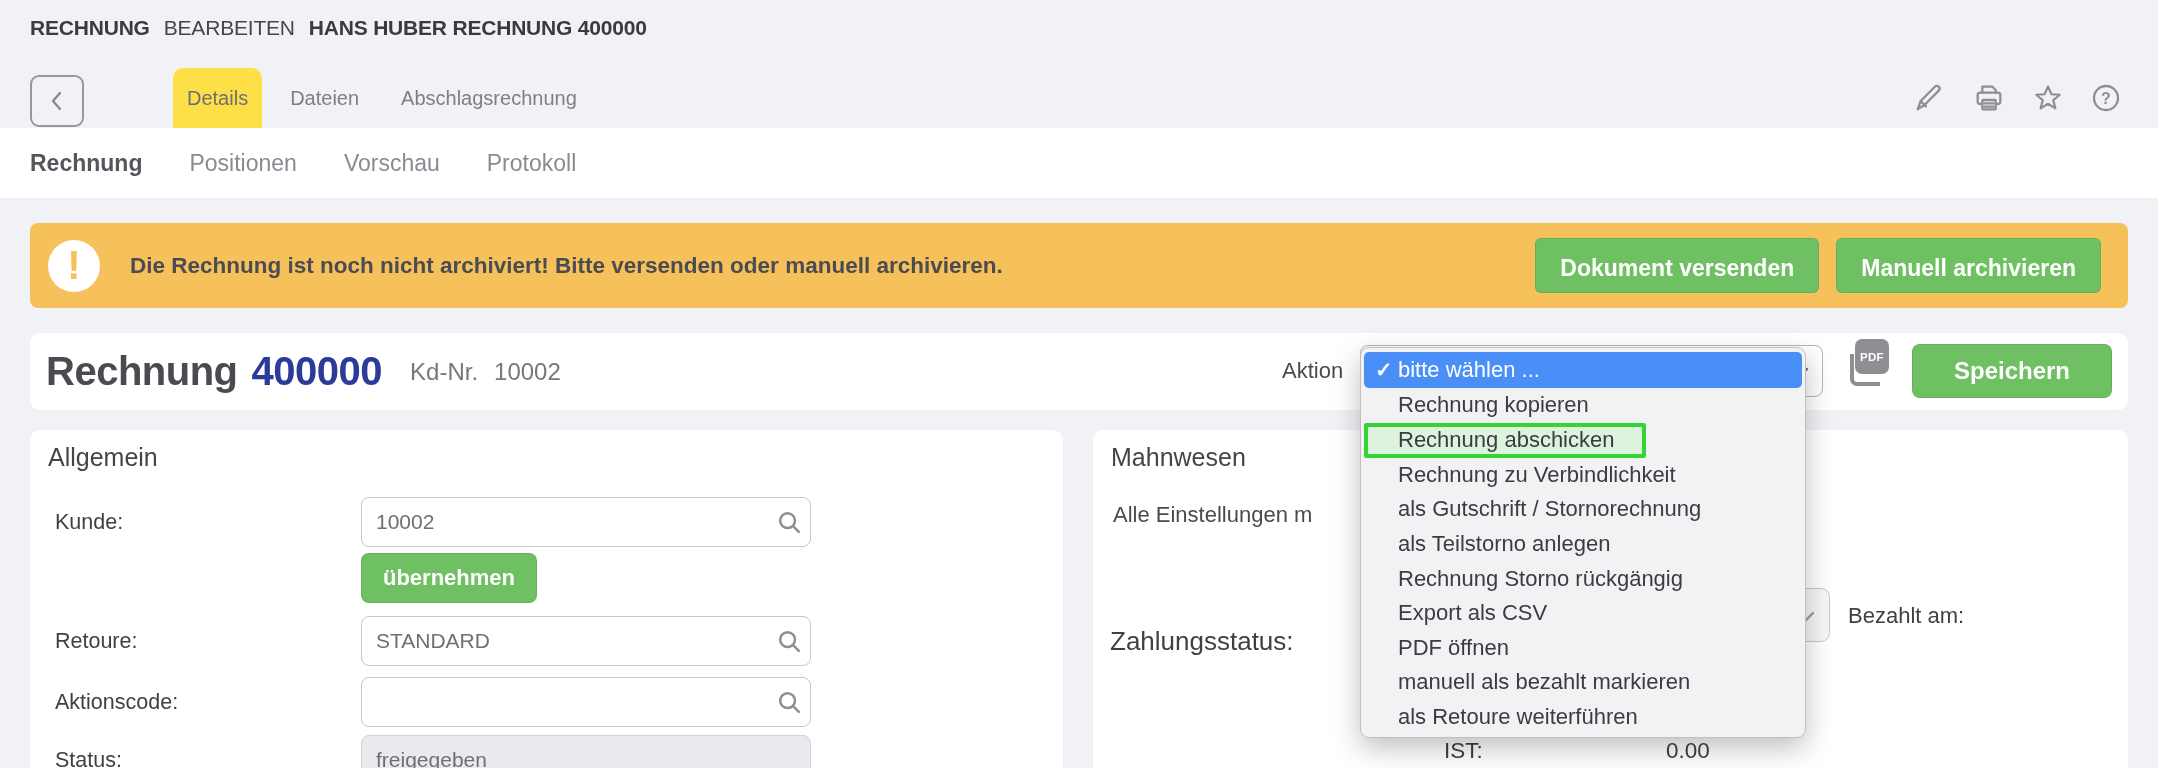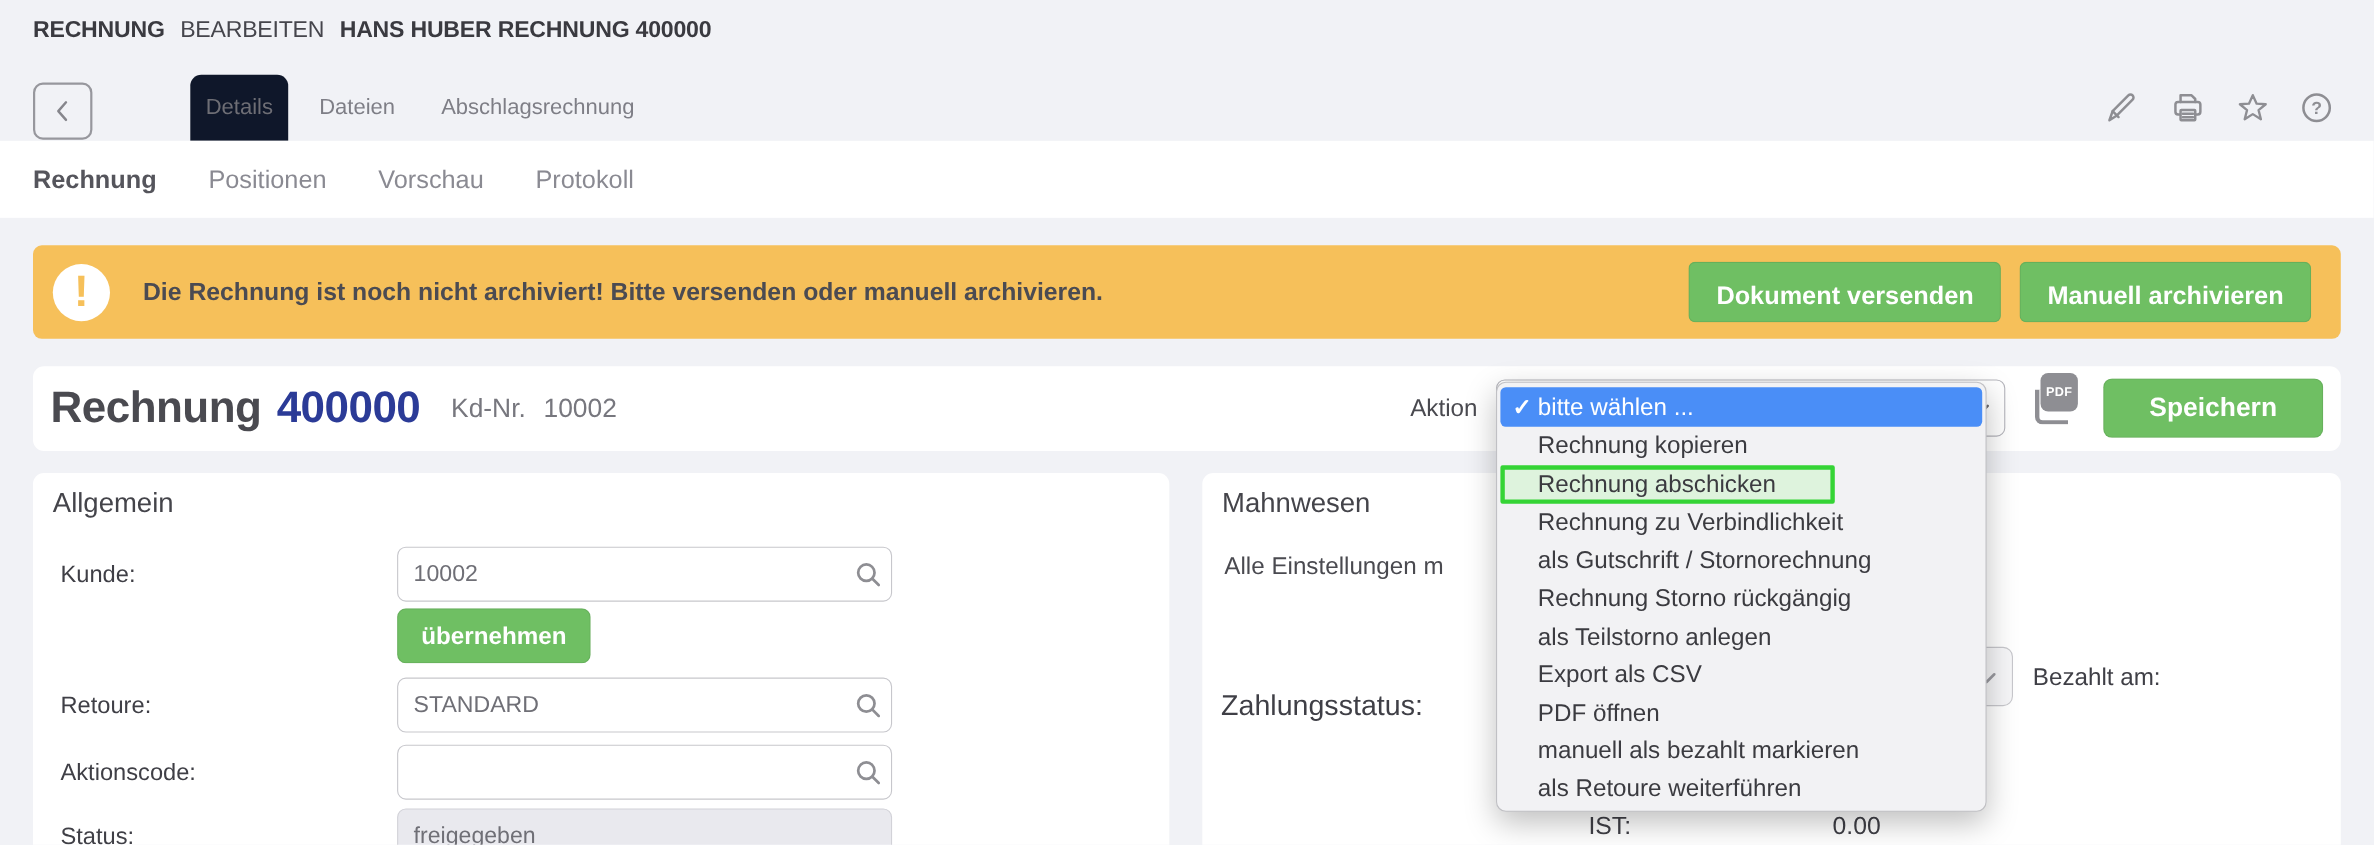--- a/index.html
+++ b/index.html
@@ -12,21 +12,21 @@
     color: #3f3f46;
   }
   
   .breadcrumb { position:absolute; left:30px; top:16px; display:flex; gap:14px; align-items:baseline; }
   .crumb { font-size:21px; font-weight:800; color:#3a3a40; letter-spacing:-0.2px; }
   .crumb.mid { font-weight:500; color:#45454c; }
   
   .back-btn { position:absolute; left:30px; top:75px; width:54px; height:52px; border:2px solid #97979d; border-radius:9px; display:flex; align-items:center; justify-content:center; background:transparent; cursor:pointer; }
   .tabs { position:absolute; left:173px; top:68px; height:60px; display:flex; gap:14px; }
   .tab { padding:0 14px; display:flex; align-items:center; font-size:20px; color:#7e7e86; cursor:pointer; }
-  .tab.active { background:#0f172a; border-radius:10px 10px 0 0; color:#6e6e75; }
+  .tab.active { background:#fde047; border-radius:10px 10px 0 0; color:#6e6e75; }
   .top-icons { position:absolute; right:36px; top:82px; display:flex; gap:27px; align-items:center; }
   .top-icons svg { display:block; cursor:pointer; }
   
   .subtab-band { position:absolute; left:0; top:128px; width:2158px; height:70px; background:#fff; }
   .subtabs { height:100%; display:flex; align-items:center; padding-left:30px; gap:47px; }
   .subtab { font-size:23px; color:#8a8a92; cursor:pointer; }
   .subtab.active { font-weight:700; color:#55555c; }
   
   .banner { position:absolute; left:30px; top:223px; width:2098px; height:85px; background:#f6c05a; border-radius:8px; display:flex; align-items:center; }
   .warn-circle { width:52px; height:52px; margin-left:18px; background:#fff; border-radius:50%; display:flex; align-items:center; justify-content:center; flex:0 0 auto; }
@@ -62,21 +62,21 @@
   .zstatus-select { position:absolute; left:357px; top:158px; width:380px; height:54px; background:#f6f6f8; border:1.5px solid #c7c7cc; border-radius:9px; cursor:pointer; }
   .zstatus-select .chev { position:absolute; right:14px; top:22px; }
   .paid-label { position:absolute; left:755px; top:173px; font-size:22px; color:#3f3f46; }
   .ist-label { position:absolute; left:351px; top:308px; font-size:22.5px; color:#3f3f46; }
   .ist-value { position:absolute; left:573px; top:308px; font-size:22.5px; color:#3f3f46; }
   
   .dropdown { position:absolute; left:1360px; top:347px; width:446px; height:391px; background:#f2f2f4; border:1px solid #c0c0c4; border-radius:9px; box-shadow:0 10px 28px rgba(0,0,0,0.25); z-index:50; padding-top:4px; }
   .dd-selected { position:relative; margin:0 3px; height:36px; background:#4a8ef7; border-radius:5px; display:flex; align-items:center; padding-left:34px; color:#fff; font-size:22px; cursor:pointer; }
   .dd-selected .check { position:absolute; left:11px; font-size:21px; font-weight:700; }
   .dd-item { height:34.6px; display:flex; align-items:center; padding-left:37px; font-size:22px; color:#3b3b40; cursor:pointer; }
-  .dd-item.highlighted { margin-left:3px; width:304px; height:35px; border:4px solid #35d435; background:#def3dd; border-radius:2px; padding-left:30px; }
+  .dd-item.highlighted { margin-left:3px; width:282px; height:35px; border:4px solid #35d435; background:#def3dd; border-radius:2px; padding-left:30px; }
   
   .ico { stroke:#8e8e93; fill:none; stroke-width:1.7; stroke-linecap:round; stroke-linejoin:round; }
 </style>
 </head>
 <body>
 
 <div class="breadcrumb">
   <span class="crumb">RECHNUNG</span>
   <span class="crumb mid">BEARBEITEN</span>
   <span class="crumb">HANS HUBER RECHNUNG 400000</span>
@@ -208,19 +208,19 @@
 
 <div class="dropdown">
   <div class="dd-selected">
     <span class="check">✓</span>
     <span>bitte wählen ...</span>
   </div>
   <div class="dd-item">Rechnung kopieren</div>
   <div class="dd-item highlighted">Rechnung abschicken</div>
   <div class="dd-item">Rechnung zu Verbindlichkeit</div>
   <div class="dd-item">als Gutschrift / Stornorechnung</div>
+  <div class="dd-item">als Teilstorno anlegen</div>
   <div class="dd-item">Rechnung Storno rückgängig</div>
-  <div class="dd-item">als Teilstorno anlegen</div>
   <div class="dd-item">Export als CSV</div>
   <div class="dd-item">PDF öffnen</div>
   <div class="dd-item">manuell als bezahlt markieren</div>
   <div class="dd-item">als Retoure weiterführen</div>
 </div>
 
 </body></html>

